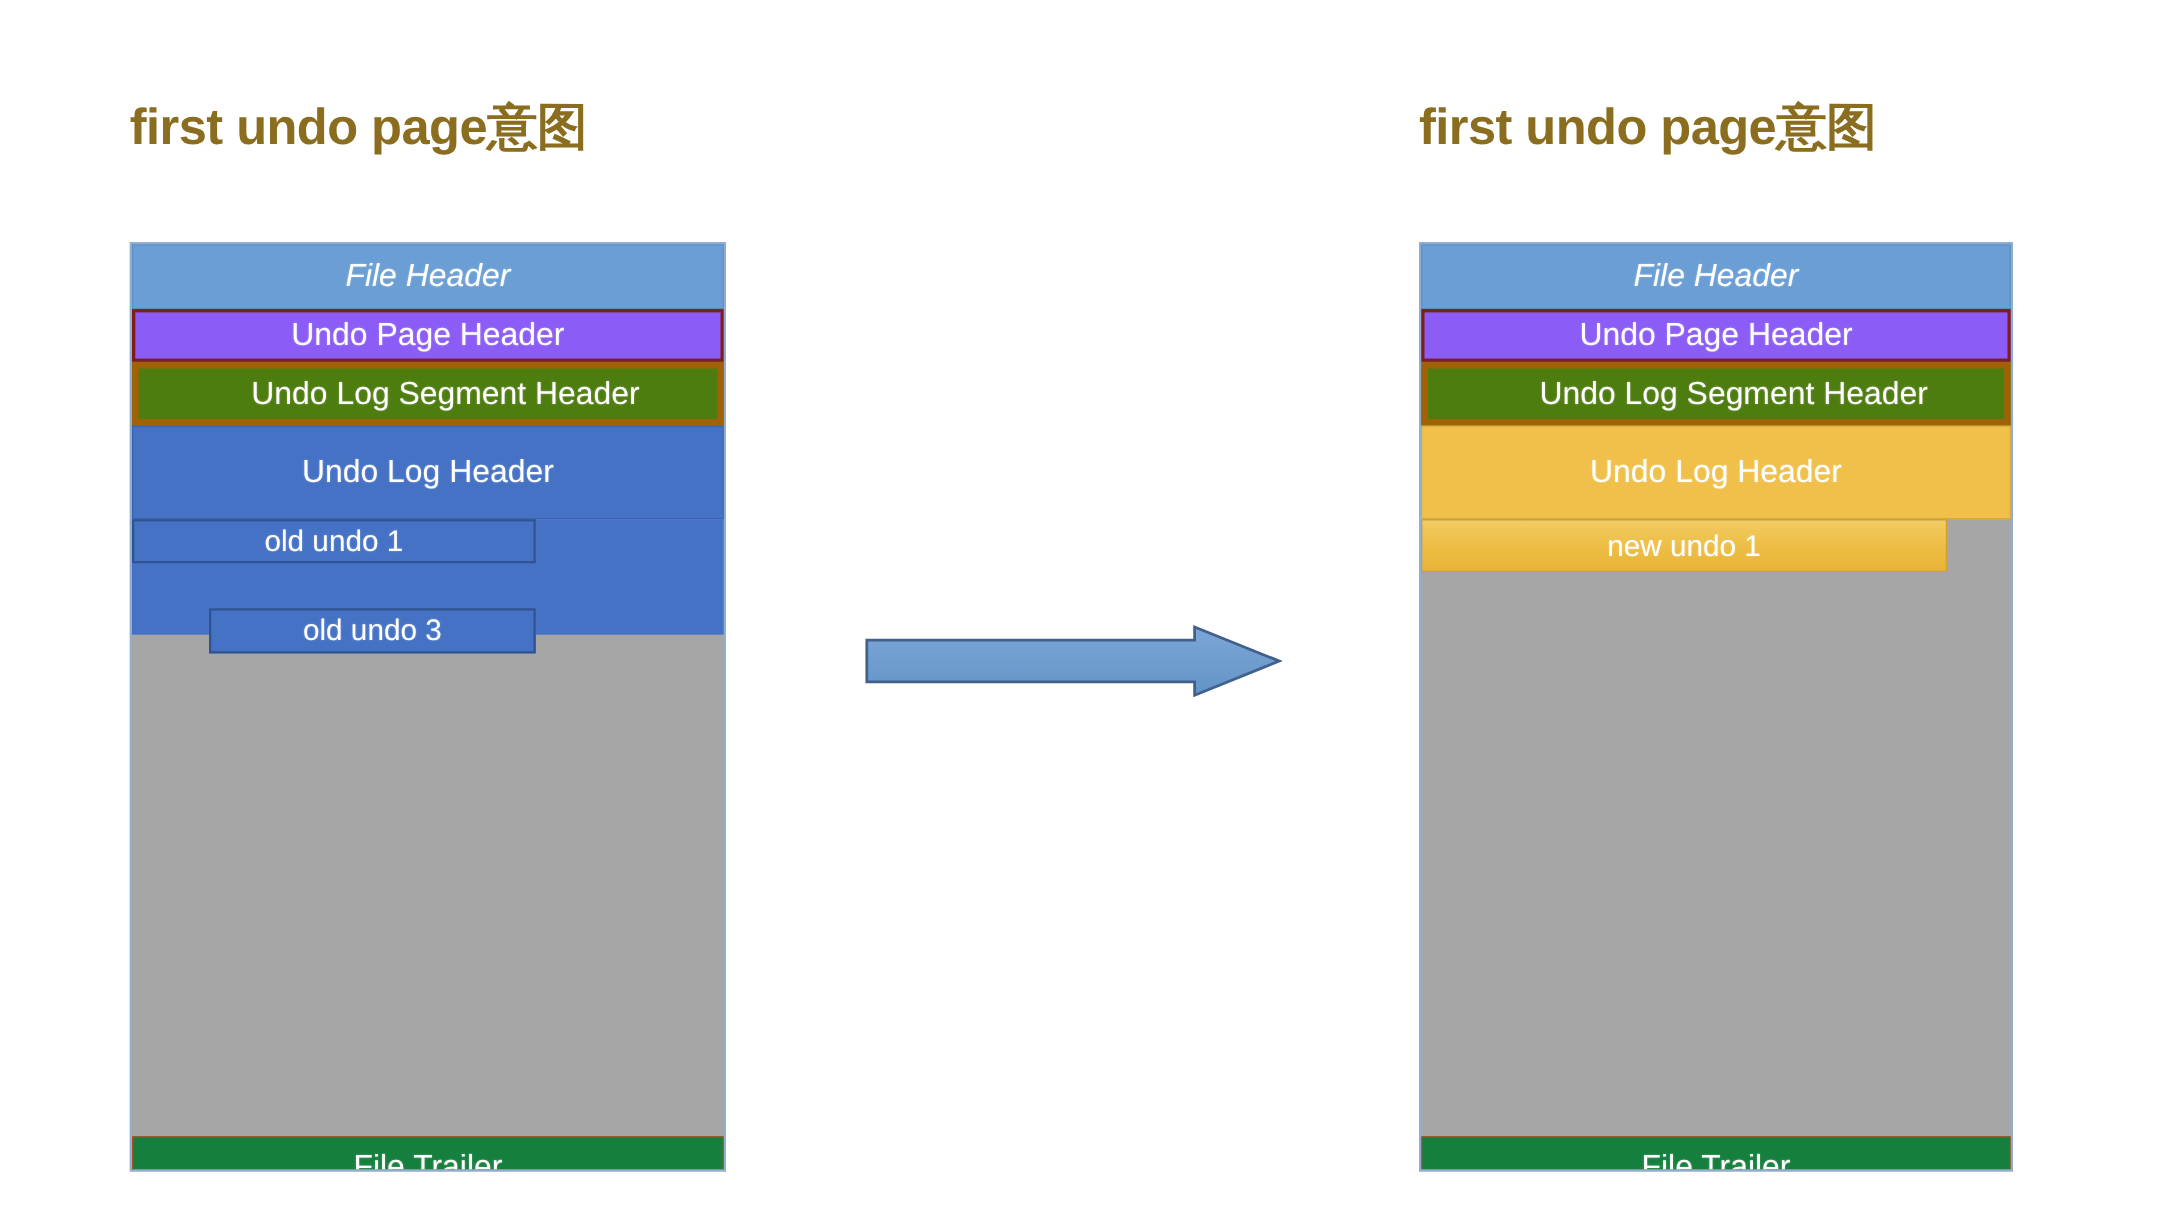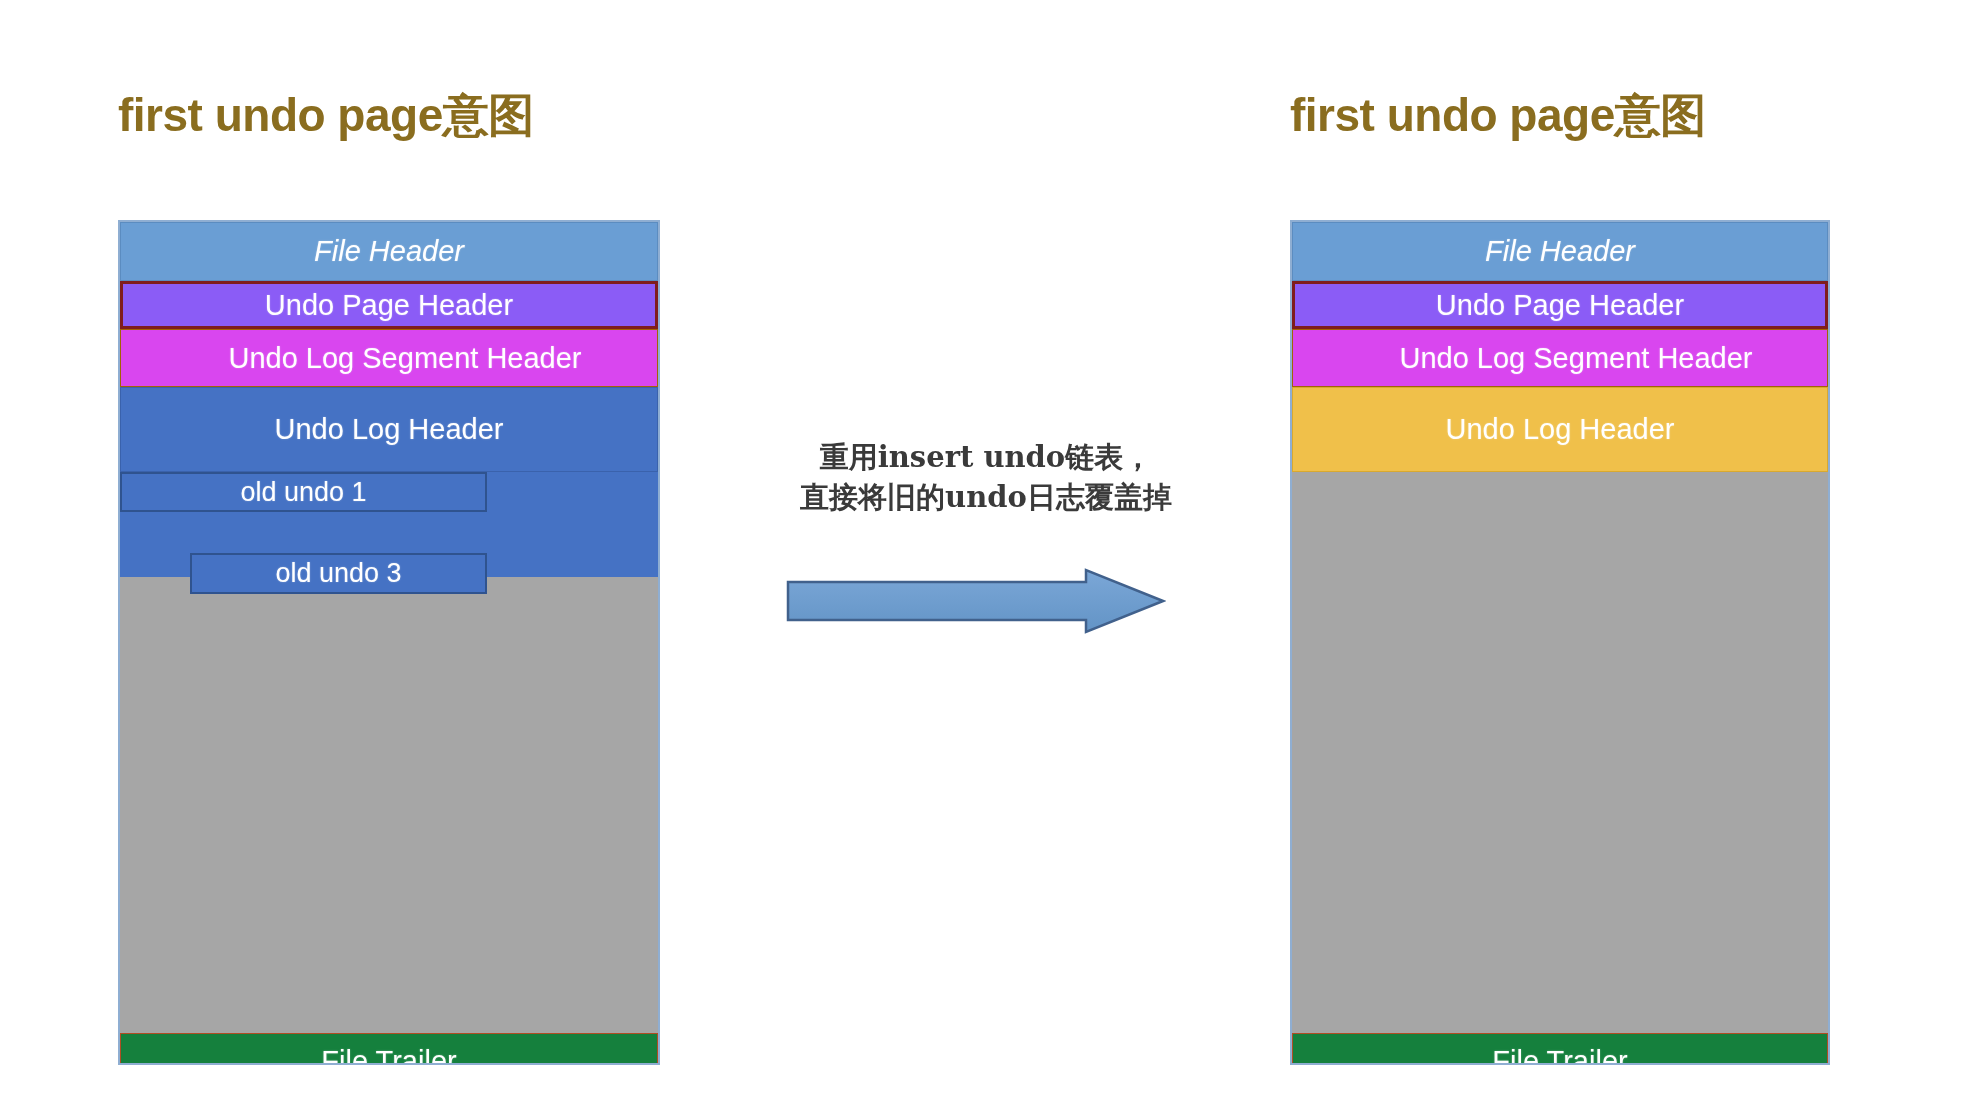--- a/index.html
+++ b/index.html
@@ -39,21 +39,21 @@
     position:absolute;left:0;right:0;
     box-sizing:border-box;
     display:flex;align-items:center;justify-content:center;
     color:#ffffff;
     font-size:29px;
     text-shadow:0 0 2px rgba(255,255,255,.35);
     white-space:nowrap;
   }
   .band.file-header      {background:#6a9ed4;border:1px solid #5b8cc0;font-style:italic;}
   .band.undo-page-header {background:#8b5cf6;border:3px solid #7f1d1d;}
-  .band.segment-header   {background:#d946ef;border:1px solid #a16207;padding-left:32px;}
+  .band.segment-header   {background:#4d7c0f;border:6px solid #a16207;padding-left:32px;}
   .band.undo-log-header-blue{background:#4572c4;border:1px solid #3a62ac;}
   .band.undo-log-header-gold{background:#f0c04a;border:1px solid #d9a92f;}
   .band.file-trailer     {background:#15803d;border:1px solid #b04d23;margin-top:24px;}
 
   
   .entry{
     position:absolute;
     box-sizing:border-box;
     display:flex;align-items:center;justify-content:center;
     color:#ffffff;
@@ -104,24 +104,20 @@
     <div class="entry blue-bg" style="left:0px;top:250px;width:538px;height:105px;"></div>
 
     <div class="entry blue" style="left:0px;top:250px;width:367px;height:40px;">old undo 1</div>
 
 
     <div class="entry blue" style="left:70px;top:331px;width:297px;height:41px;">old undo 3</div>
 
     <div class="band file-trailer" style="top:787px;height:56px;">File Trailer</div>
   </div>
 
-  <div id="annotation">
-    <div>重用insert undo链表，</div>
-    <div>直接将旧的undo日志覆盖掉</div>
-  </div>
 
   <div id="arrow-wrap">
     <svg viewBox="0 0 380 70" xmlns="http://www.w3.org/2000/svg">
       <defs>
         <linearGradient id="arrowgrad" x1="0" y1="0" x2="0" y2="1">
           <stop offset="0%" stop-color="#7ba7d7"></stop>
           <stop offset="100%" stop-color="#6394c6"></stop>
         </linearGradient>
       </defs>
       <polygon points="2,14 300,14 300,2 377,33 300,64 300,52 2,52" fill="url(#arrowgrad)" stroke="#41618c" stroke-width="2.5" stroke-linejoin="miter"></polygon>
@@ -133,17 +129,18 @@
   <div class="page-box" id="page-right">
 
     <div class="band file-header" style="top:0px;height:59px;">File Header</div>
 
     <div class="band undo-page-header" style="top:59px;height:48px;">Undo Page Header</div>
 
     <div class="band segment-header" style="top:107px;height:58px;">Undo Log Segment Header</div>
 
     <div class="band undo-log-header-gold" style="top:165px;height:85px;">Undo Log Header</div>
 
+    <div class="entry gold" style="left:0px;top:250px;width:478px;height:48px;">new undo 1</div>
 
     <div class="band file-trailer" style="top:787px;height:56px;">File Trailer</div>
   </div>
 
 </div>
 
 </body></html>

